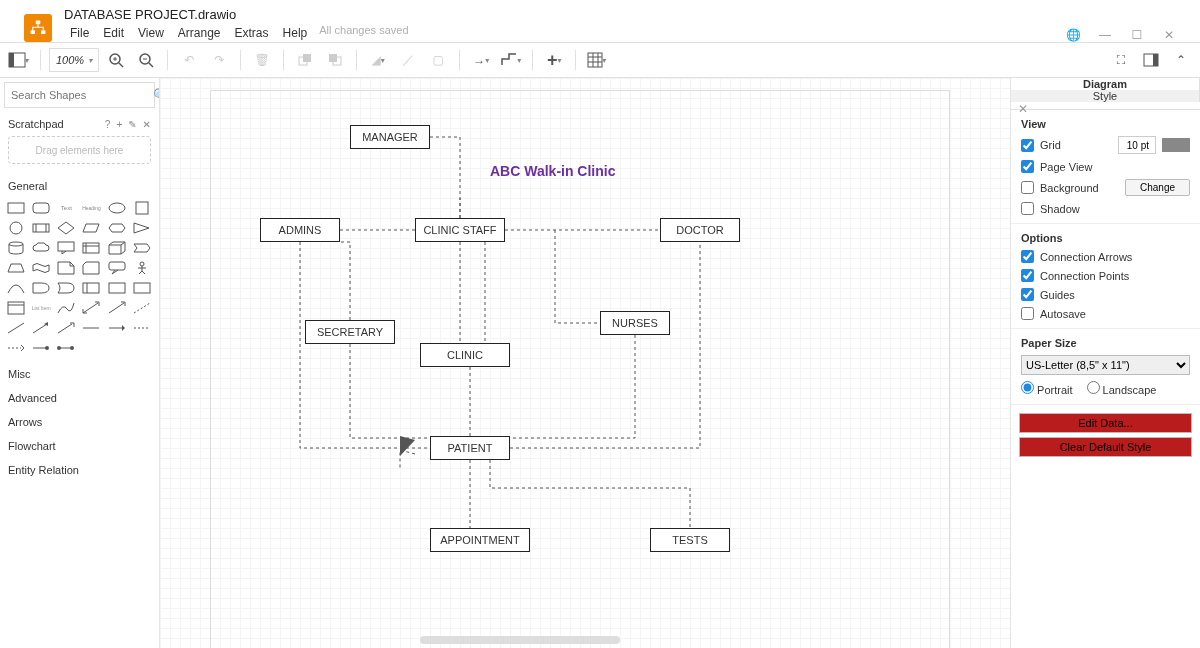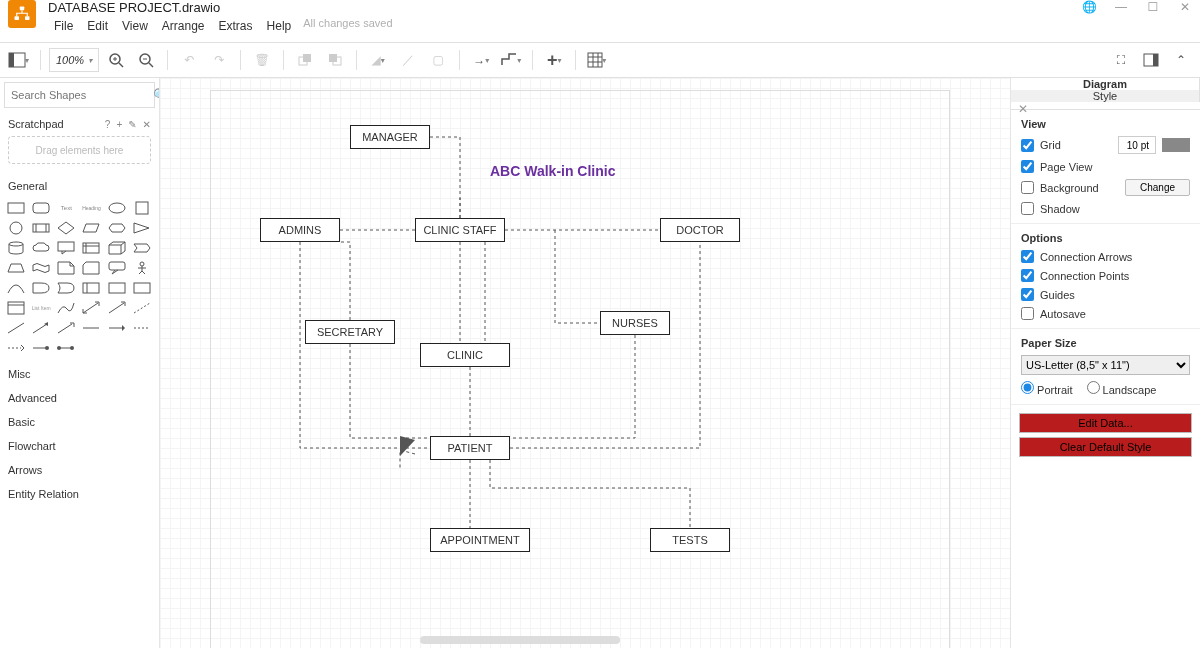--- a/index.html
+++ b/index.html
@@ -1,20 +1,20 @@
 <!DOCTYPE html>
 <html><head>
 <meta charset="utf-8">
 <style>
 * { box-sizing: border-box; margin: 0; padding: 0; }
 body { font-family: -apple-system, BlinkMacSystemFont, "Segoe UI", Arial, sans-serif; font-size: 12px; color: #333; background: #fff; overflow: hidden; }
 .app { display: flex; flex-direction: column; height: 648px; width: 1200px; }
 
 
-.titlebar { display: flex; align-items: flex-start; height: 42px; padding: 0 8px; }
+.titlebar { display: flex; align-items: flex-end; height: 42px; padding: 0 24px; }
 .logo { width: 28px; height: 28px; background: #f08705; border-radius: 3px; margin-right: 12px; display: flex; align-items: center; justify-content: center; }
 .logo svg { width: 18px; height: 18px; }
 .title-section { display: flex; flex-direction: column; }
 .title { font-size: 13px; color: #222; }
 .menubar { display: flex; gap: 2px; margin-top: 2px; }
 .menu-item { padding: 2px 6px; font-size: 12px; color: #333; cursor: pointer; }
 .saved { color: #b0b0b0; font-size: 11px; margin-left: 4px; }
 .win-controls { margin-left: auto; display: flex; gap: 18px; color: #999; }
 .win-btn { width: 14px; text-align: center; cursor: pointer; }
 
@@ -456,23 +456,22 @@
             <svg>
               <line x1="3" y1="7" x2="14" y2="7" stroke="#555"></line>
               <circle cx="15" cy="7" r="2" fill="#555"></circle>
               <circle cx="2" cy="7" r="2" fill="#555"></circle>
             </svg>
           </div>
       </div>
 
       <div class="section-hdr">Misc</div>
       <div class="section-hdr">Advanced</div>
-      <div class="section-hdr">Basic</div>
+      <div class="section-hdr">Arrows</div>
       <div class="section-hdr">Flowchart</div>
-      <div class="section-hdr">Arrows</div>
       <div class="section-hdr">Entity Relation</div>
     </div>
 
     <div class="canvas-wrap">
       <div class="canvas-grid"></div>
       <div class="paper"></div>
 
       <div class="diagram-title" style="left:330px;top:85px">ABC Walk-in Clinic</div>
 
       <div class="node" style="left:190px;top:47px;width:80px;height:24px">MANAGER</div>

